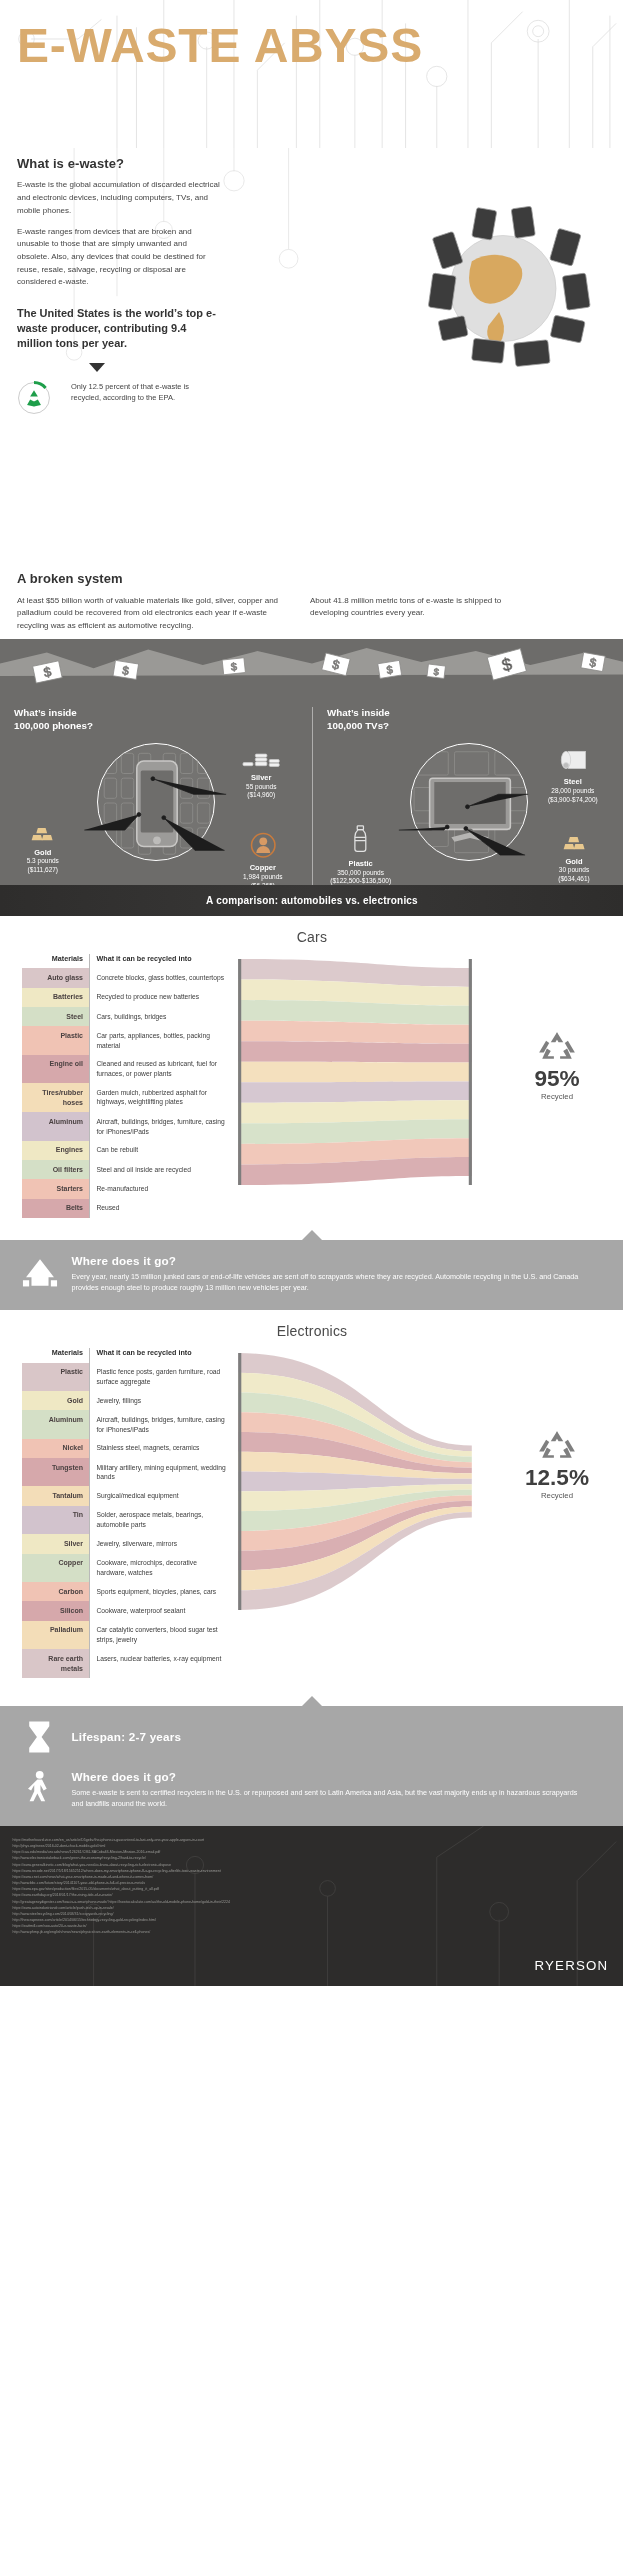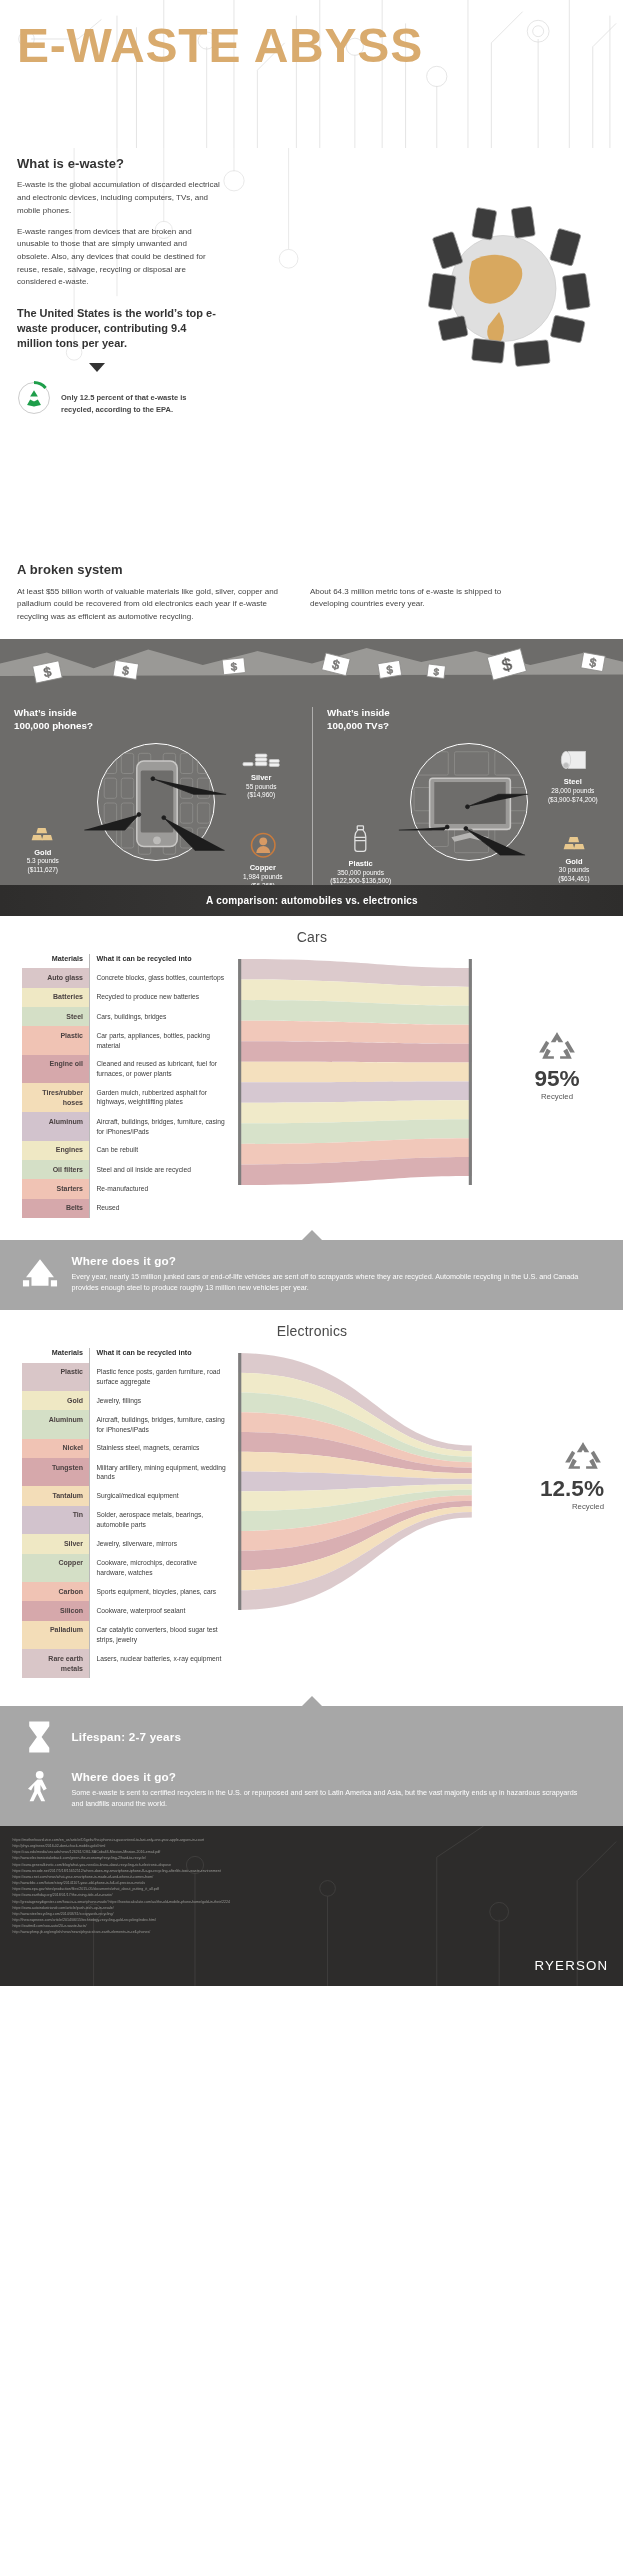--- a/index.html
+++ b/index.html
@@ -22,29 +22,29 @@
   .intro { position:relative; padding:0 0 0 0; background:#fff; height:405px; }
   .intro .circuit { position:absolute; inset:0; }
   .col-left { position:absolute; left:17px; top:7.8px; width:203px; z-index:3; }
   h2.sec { font-size:13px; font-weight:700; color:#333; margin-bottom:8.6px; letter-spacing:0.1px;}
   p.body { font-size:8px; line-height:1.58; color:#444; margin-bottom:8.6px; }
   .bigstat { font-size:11px; font-weight:700; line-height:1.38; color:#333; margin-top:17px;}
   .arrow-down {
     width:0;height:0;border-left:8.6px solid transparent;border-right:8.6px solid transparent;
     border-top:9.4px solid #333; margin:11px 0 9.4px 72px;
   }
-  .recyc-row { display:flex; align-items:flex-end; gap:10px;font-weight:bold; }
+  .recyc-row { display:flex; align-items:flex-start; gap:20px; }
   .recyc-badge { width:34px; height:34px; flex:none; position:relative; }
   .recyc-note { font-size:7.5px; line-height:1.5; color:#444; }
 
   .globe-wrap { position:absolute; right:7.8px; top:39px; width:226px; height:203px; z-index:2;}
 
   
   .broken { position:relative; height:86px; background:#fff; }
-  .broken .inner { position:absolute; left:17px; top:9px; width:592px; }
+  .broken .inner { position:absolute; left:17px; top:18px; width:592px; }
   .broken-cols { display:flex; gap:28px; margin-top:7px;}
   .broken-cols .c1 { width:265px; }
   .broken-cols .c2 { width:203px; }
 
   
   .dark {
     position:relative; background:#6d6c6a; height:246px; overflow:hidden;
   }
   .mountains { position:absolute; left:0; top:-1.6px; width:624px; height:78px; }
   .panels { position:absolute; top:68px; left:0; width:624px; height:187px; display:flex; }
@@ -207,21 +207,21 @@
         </g>
       </svg>
     </div>
   </div>
 
   <div class="broken">
     <div class="inner">
       <h2 class="sec">A broken system</h2>
       <div class="broken-cols">
         <p class="body c1">At least $55 billion worth of valuable materials like gold, silver, copper and palladium could be recovered from old electronics each year if e-waste recycling was as efficient as automotive recycling.</p>
-        <p class="body c2">About 64.3 million metric tons of e-waste is shipped to developing countries every year.</p>
+        <p class="body c2">About 41.8 million metric tons of e-waste is shipped to developing countries every year.</p>
       </div>
     </div>
   </div>
 
   <div class="dark">
     <svg class="mountains" viewBox="0 0 800 100" preserveAspectRatio="none">
       <path d="M0 34 L60 20 L120 40 L190 16 L260 36 L330 18 L400 34 L470 14 L540 32 L610 18 L680 36 L750 20 L800 32 L800 100 L0 100 Z" fill="#6d6c6a"></path>
       <path d="M0 34 L60 20 L120 40 L190 16 L260 36 L330 18 L400 34 L470 14 L540 32 L610 18 L680 36 L750 20 L800 32 L800 48 L0 50 Z" fill="#9a9996"></path>
       <g fill="#fff" stroke="#8a8987">
         <g transform="rotate(-12 60 46)">
@@ -618,21 +618,21 @@
             <path d="M0 126.92307692307692 C165 126.92307692307692 180 154.33846153846153 300 154.33846153846153 L300 161.44615384615383 C180 161.44615384615383 165 152.3076923076923 0 152.3076923076923 Z" fill="#f3ddb8" opacity="0.92"></path>
             <path d="M0 152.3076923076923 C165 152.3076923076923 180 161.44615384615383 300 161.44615384615383 L300 168.55384615384614 C180 168.55384615384614 165 177.69230769230768 0 177.69230769230768 Z" fill="#d2c3cd" opacity="0.92"></path>
             <path d="M0 177.69230769230768 C165 177.69230769230768 180 168.55384615384617 300 168.55384615384617 L300 175.66153846153847 C180 175.66153846153847 165 203.07692307692307 0 203.07692307692307 Z" fill="#efe8c4" opacity="0.92"></path>
             <path d="M0 203.07692307692307 C165 203.07692307692307 180 175.66153846153847 300 175.66153846153847 L300 182.76923076923077 C180 182.76923076923077 165 228.46153846153845 0 228.46153846153845 Z" fill="#d4dfc6" opacity="0.92"></path>
             <path d="M0 228.46153846153845 C165 228.46153846153845 180 182.76923076923077 300 182.76923076923077 L300 189.87692307692308 C180 189.87692307692308 165 253.84615384615384 0 253.84615384615384 Z" fill="#f0c3b4" opacity="0.92"></path>
             <path d="M0 253.84615384615384 C165 253.84615384615384 180 189.87692307692308 300 189.87692307692308 L300 196.98461538461538 C180 196.98461538461538 165 279.2307692307692 0 279.2307692307692 Z" fill="#d6a8ab" opacity="0.92"></path>
             <path d="M0 279.2307692307692 C165 279.2307692307692 180 196.98461538461538 300 196.98461538461538 L300 204.09230769230768 C180 204.09230769230768 165 304.6153846153846 0 304.6153846153846 Z" fill="#f3ddb8" opacity="0.92"></path>
             <path d="M0 304.6153846153846 C165 304.6153846153846 180 204.0923076923077 300 204.0923076923077 L300 211.20000000000002 C180 211.20000000000002 165 330 0 330 Z" fill="#d9c6c8" opacity="0.92"></path>
             <rect x="0" y="0" width="4" height="330" fill="#7d7d7d"></rect>
           </svg>
-        <div class="recbadge" style="top:91px;text-align:right;">
+        <div class="recbadge" style="top:80px;">
           <svg width="42" height="36" viewBox="0 0 54 46">
             <g fill="#7f7f7f">
               <path d="M27 4 l8 13 h-6 l-4 -7 z"></path>
                 <path d="M27 4 l-8 13 h6 l4 -7 z"></path>
               <path d="M8 38 l6 -13 l5 3 l-4 7 l8 0 l0 3 z"></path>
               <path d="M46 38 l-6 -13 l-5 3 l4 7 l-8 0 l0 3 z"></path>
               <path d="M4 30 l9 -15 l4 3 l-7 12 z"></path>
               <path d="M50 30 l-9 -15 l-4 3 l7 12 z"></path>
             </g>
           </svg>

